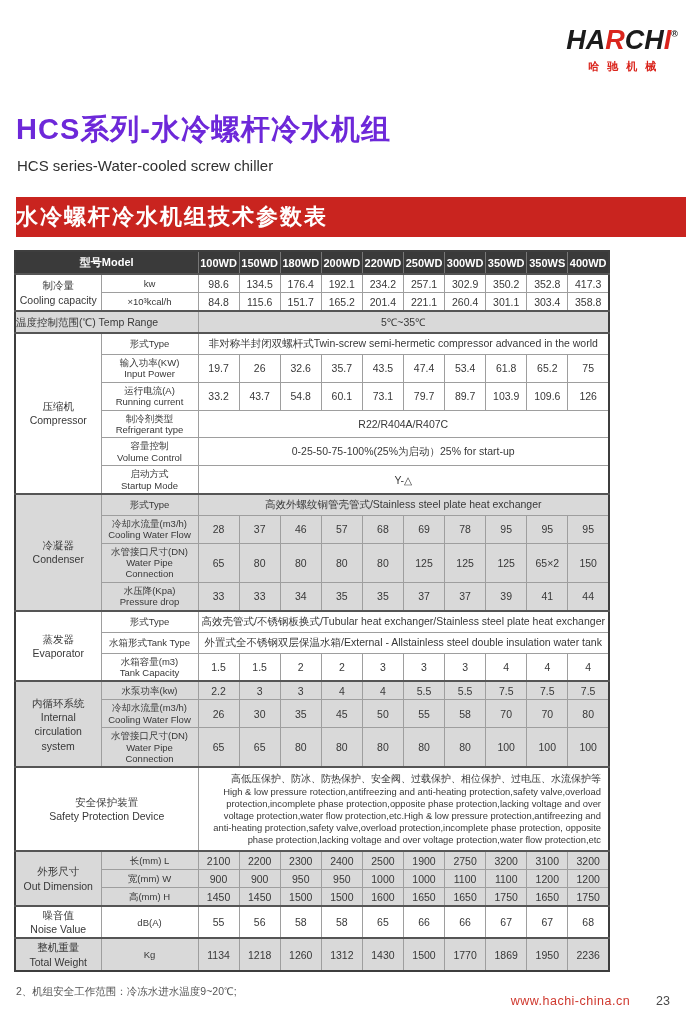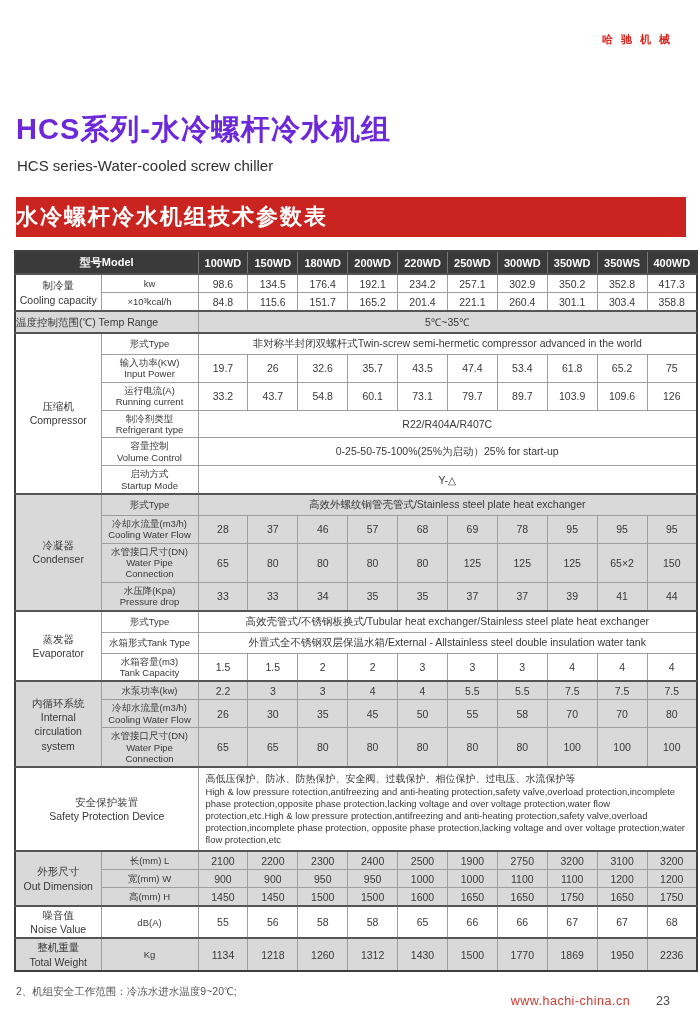--- a/index.html
+++ b/index.html
@@ -35,21 +35,21 @@
   .page-subtitle { margin: 7px 0 0 17px; font-size: 15px; color: #303030; }
   
   .banner {
     margin: 23px 14px 0 16px; height: 40px;
     background: #c9241f; color: #fff;
     display: flex; align-items: center; justify-content: flex-start;
     font-size: 22px; font-weight: bold; letter-spacing: 2px;
   }
   
   table.spec {
-    margin: 13px 0 0 14px; width: 684px;
+    margin: 13px 0 0 14px; width: 596px;
     border-collapse: collapse; table-layout: fixed;
     border: 2px solid #3e3e3e;
   }
   col.c-cat { width: 86px; }
   col.c-param { width: 97px; }
   thead th {
     background: #3a3a3a; color: #ffffff;
     font-size: 11px; font-weight: bold;
     padding: 3px 0; border: 1px solid #3a3a3a; border-right: 1px solid #777;
   }
@@ -60,38 +60,39 @@
     padding: 1px 2px;
   }
   tr.shade td { background: #d9d9d9; }
   tr.sec-start td { border-top: 2px solid #555; }
   td.cat div { font-size: 10.5px; line-height: 1.35; }
   td.cat.left { text-align: left; padding-left: 0; }
   td.param { padding: 2px 1px; }
   td.param div { font-size: 9.5px; line-height: 1.2; }
   td.val { font-size: 10.5px; padding: 2.5px 0; }
   td.merged { font-size: 10.5px; padding: 3px 2px; }
-  td.merged.left { text-align: left; padding: 4px 7px; }
+  td.merged.left { text-align: right; padding: 4px 7px; }
   .safety-cn { font-size: 10px; line-height: 1.3; margin-bottom: 1px; }
   .safety-en { font-size: 9.4px; line-height: 1.27; }
   
   .notes { margin: 12px 16px 0 16px; font-size: 10.5px; color: #565656; line-height: 1.45; }
   .notes > div { white-space: nowrap; }
   
   .footer {
     position: absolute; top: 994px; right: 30px;
     display: flex; gap: 26px; align-items: baseline;
   }
   .footer-url { color: #cf382e; font-size: 12.5px; letter-spacing: .5px; }
   .footer-page { color: #4a4a4a; font-size: 12.5px; }
 </style>
 </head>
 <body>
 
 <div class="logo">
+  <div class="logo-text"><span>HA</span><span class="red">R</span><span>CH</span><span class="red">I</span><span class="logo-reg">®</span></div>
   <div class="logo-cn">哈驰机械</div>
 </div>
 
 <div class="content">
   <div class="page-title">HCS系列-水冷螺杆冷水机组</div>
   <div class="page-subtitle">HCS series-Water-cooled screw chiller</div>
 
   <div class="banner">
     <span>水冷螺杆冷水机组技术参数表</span>
   </div>

